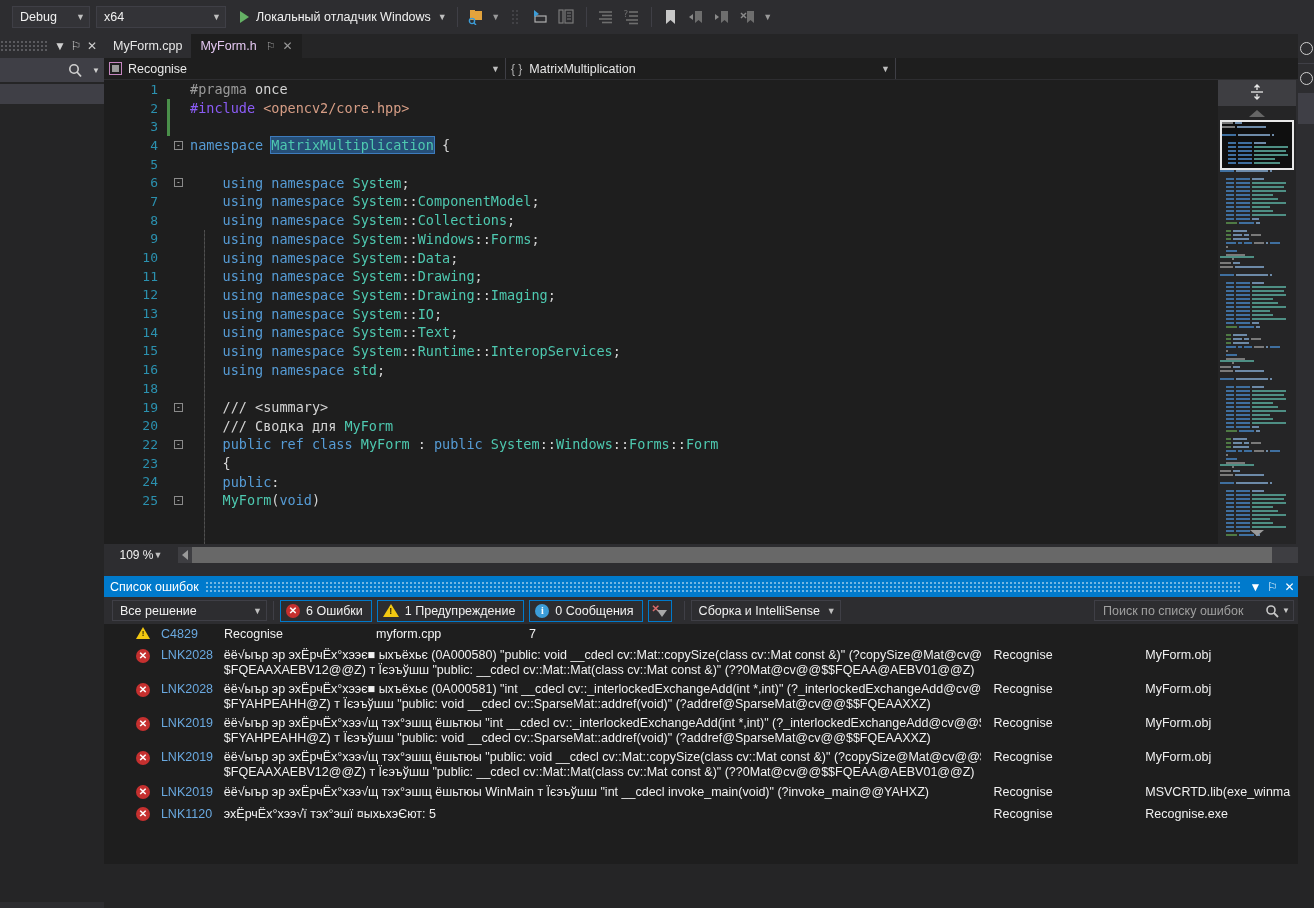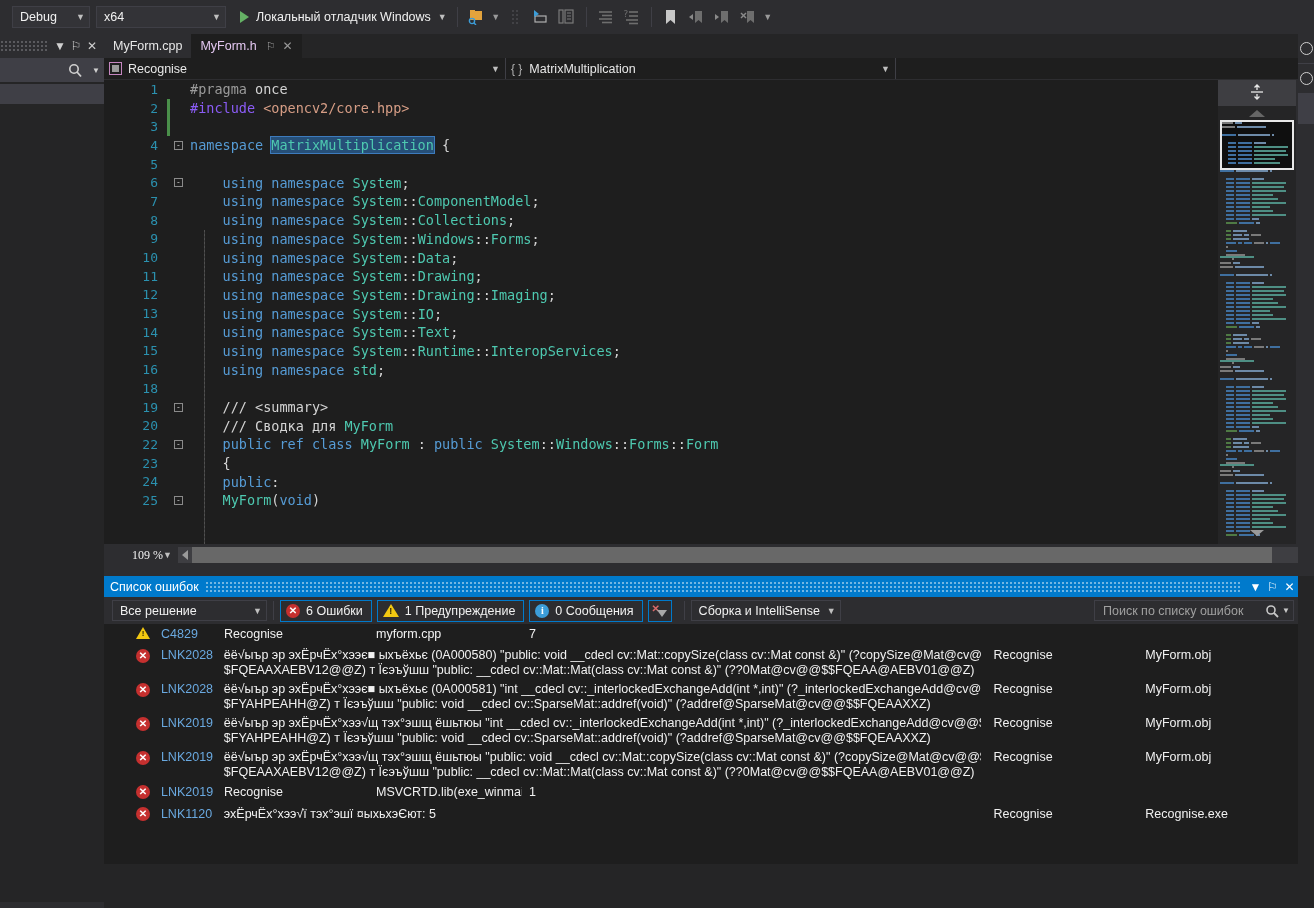--- a/index.html
+++ b/index.html
@@ -175,22 +175,22 @@
     background: #2d2d30;
   }
 
   
   .edstatus {
     position: absolute; left: 104px; top: 544px; width: 1210px; height: 22px;
     background: #2d2d30; display: flex; align-items: center;
   }
   .zoomcombo {
     width: 72px; height: 20px; display: flex; align-items: center;
-    justify-content: flex-end; padding: 0 4px 0 6px;
-    font-size: 12px; color: #f1f1f1; cursor: default; font-family: Liberation Serif, serif;
+    justify-content: center; padding: 0 4px 0 6px;
+    font-size: 12px; color: #f1f1f1; cursor: default;
   }
   .hscroll { flex: 1; height: 16px; background: #3e3e42; margin-left: 2px; position: relative; }
   .hsl { position:absolute; left:0; top:0; width:14px; height:16px; display:flex; align-items:center; justify-content:center;}
   .hsl .tri { width:0;height:0;border-top:5px solid transparent;border-bottom:5px solid transparent;border-right:6px solid #9a9a9a; }
   .hs-thumb { position:absolute; left:14px; top:0; height:16px; width:1080px; background:#686868; }
 
   
   .errpanel {
     position: absolute; left: 104px; top: 576px; width: 1194px; height: 332px;
     background: #252526;
@@ -761,20 +761,23 @@
           <div class="cell c-proj">Recognise</div>
           <div class="cell c-file">MyForm.obj</div>
           <div class="cell c-line">1</div>
         </div>
         <div class="row h1">
           <div class="cell c-pri"></div>
           <div class="cell c-sup icocell">
             <span class="mini-err">✕</span>
           </div>
           <div class="cell c-code code">LNK2019</div>
+          <div class="cell c-desc desc">
+            <span class="ln">ёё√ыър эр эхЁрчЁх°хээ√щ тэх°эшщ ёшьтюы WinMain т Їєэъўшш "int __cdecl invoke_main(void)" (?invoke_main@@YAHXZ)</span>
+          </div>
           <div class="cell c-proj">Recognise</div>
           <div class="cell c-file">MSVCRTD.lib(exe_winmai...</div>
           <div class="cell c-line">1</div>
         </div>
         <div class="row h1">
           <div class="cell c-pri"></div>
           <div class="cell c-sup icocell">
             <span class="mini-err">✕</span>
           </div>
           <div class="cell c-code code">LNK1120</div>

